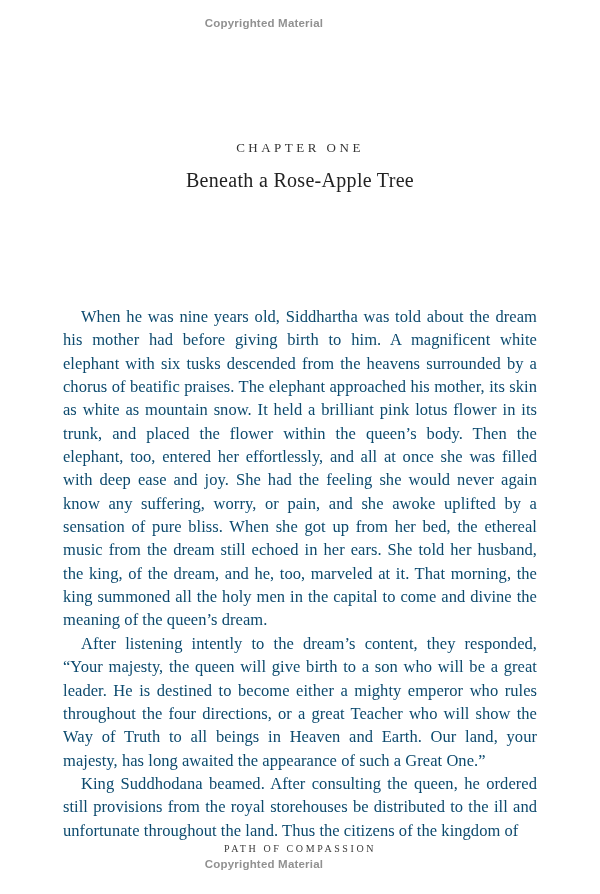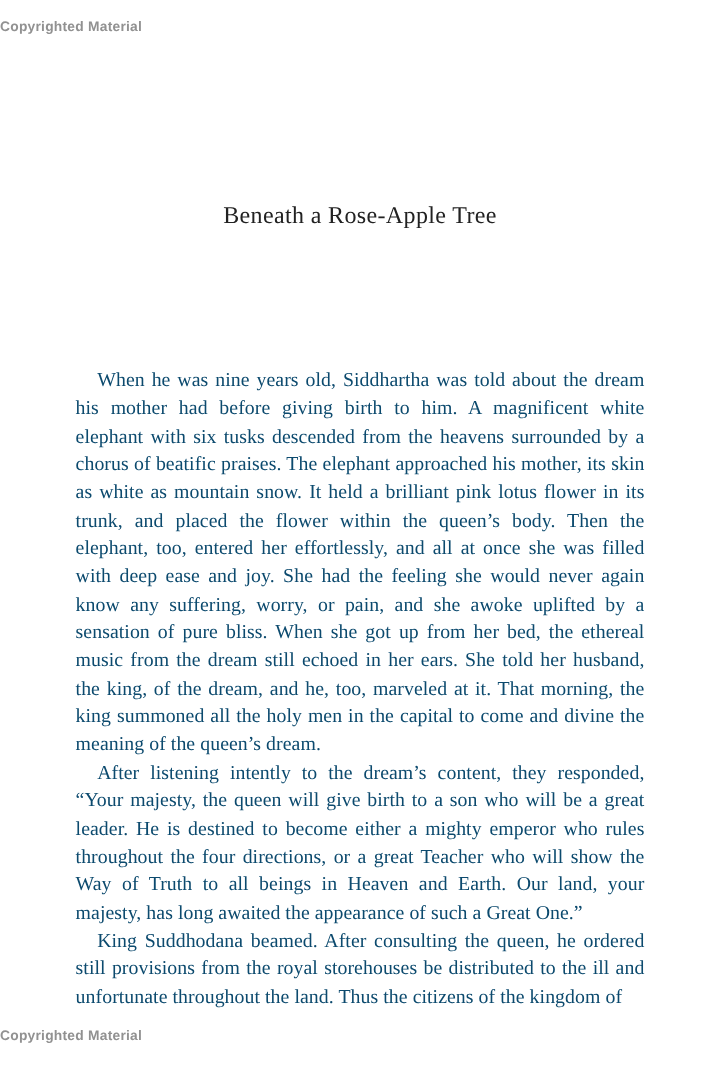--- a/index.html
+++ b/index.html
@@ -13,21 +13,21 @@
     height: 894px;
     background: #ffffff;
     overflow: hidden;
     font-family: "Liberation Serif", serif;
     color: #262626;
   }
   .watermark {
     position: absolute;
     left: 0;
     width: 528px;
-    text-align: left;
+    text-align: center;
     font-family: "Liberation Sans", sans-serif;
     font-weight: bold;
     font-size: 11.5px;
     color: #919191;
     letter-spacing: 0.2px;
   }
   .watermark.top { top: 17px; }
   .watermark.bottom { top: 858px; }
   .chapter-label {
     position: absolute;
@@ -80,25 +80,27 @@
     color: #3a3a3a;
   }
 </style>
 </head>
 <body>
 
 <div class="page">
 
   <div class="watermark top">Copyrighted Material</div>
 
+  <div class="chapter-label">CHAPTER ONE</div>
 
   <h1 class="page-title">Beneath a Rose-Apple Tree</h1>
 
   <div class="body-text">
     <p>When he was nine years old, Siddhartha was told about the dream his mother had before giving birth to him. A magnificent white elephant with six tusks descended from the heavens surrounded by a chorus of beatific praises. The elephant approached his mother, its skin as white as mountain snow. It held a brilliant pink lotus flower in its trunk, and placed the flower within the queen’s body. Then the elephant, too, entered her effortlessly, and all at once she was filled with deep ease and joy. She had the feeling she would never again know any suffering, worry, or pain, and she awoke uplifted by a sensation of pure bliss. When she got up from her bed, the ethereal music from the dream still echoed in her ears. She told her husband, the king, of the dream, and he, too, marveled at it. That morning, the king summoned all the holy men in the capital to come and divine the meaning of the queen’s dream.</p>
     <p>After listening intently to the dream’s content, they responded, “Your majesty, the queen will give birth to a son who will be a great leader. He is destined to become either a mighty emperor who rules throughout the four directions, or a great Teacher who will show the Way of Truth to all beings in Heaven and Earth. Our land, your majesty, has long awaited the appearance of such a Great One.”</p>
     <p>King Suddhodana beamed. After consulting the queen, he ordered still provisions from the royal storehouses be distributed to the ill and unfortunate throughout the land. Thus the citizens of the kingdom of</p>
   </div>
 
+  <div class="running-footer">PATH OF COMPASSION</div>
 
   <div class="watermark bottom">Copyrighted Material</div>
 
 </div>
 
 </body></html>

